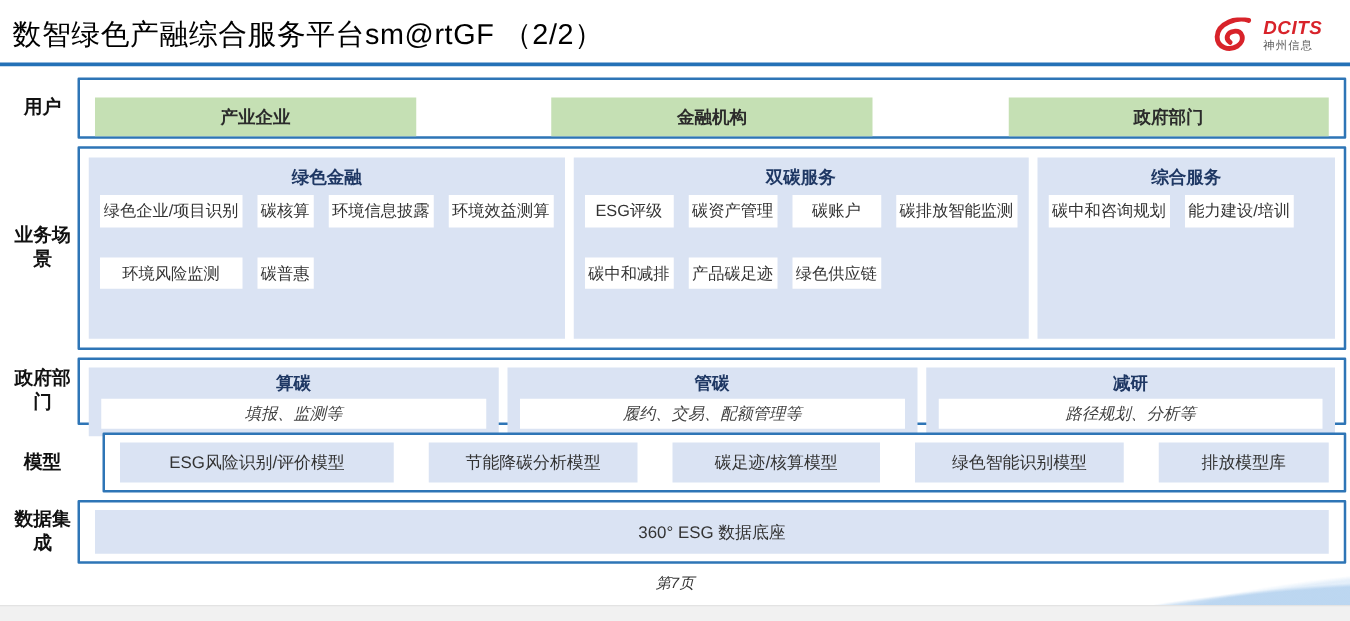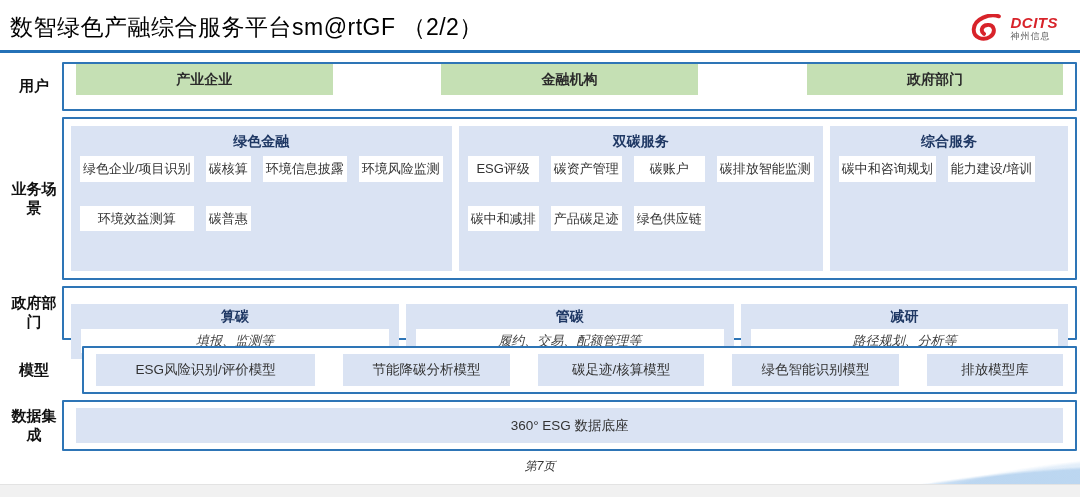--- a/index.html
+++ b/index.html
@@ -32,33 +32,33 @@
   .logo-sub { color:#595959; font-size:9px; margin-top:2px; letter-spacing:1px; }
   .title-rule { height:3px; background:#2471b7; margin-top:6px; width:100%; }
 
   
   .main { position:relative; margin:9px 8px 0 6px; display:grid; grid-template-columns:56px 1fr; row-gap:6px; }
   .row-label { display:flex; align-items:center; justify-content:center; text-align:center;
     font-size:15px; font-weight:bold; color:#111; line-height:1.25; padding:0 4px; }
   .frame { border:2px solid #2e75b6; background:#fff; border-radius:1px; }
 
   
-  .users { height:49px; display:flex; align-items:flex-start; justify-content:space-between; padding:0 12px; }
+  .users { height:49px; display:flex; align-items:flex-end; justify-content:space-between; padding:0 12px; }
   .user-box { background:#c5e0b4; width:26%; height:31px; display:flex; align-items:center; justify-content:center;
     font-size:14px; font-weight:bold; color:#2b2b2b; }
 
   
   .scenarios { height:163px; display:grid; grid-template-columns:1fr .97fr .97fr; gap:7px; padding:7px; }
   .panel { background:#dae3f3; padding:4px 9px 8px; display:flex; flex-direction:column; }
   .panel-title { text-align:center; font-size:14px; font-weight:bold; color:#1f3864; padding:3px 0 5px; }
   .panel-grid { display:grid; grid-template-columns:1fr 1fr 1fr 1fr; gap:24px 12px; align-content:start; }
   .item { background:#fff; font-size:13px; color:#333; text-align:center; padding:5px 3px; line-height:1.2; white-space:nowrap; }
 
   
-  .caps { height:54px; display:grid; grid-template-columns:1fr 1fr 1fr; gap:7px; padding:16px 7px; }
+  .caps { height:54px; display:grid; grid-template-columns:1fr 1fr 1fr; gap:7px; padding:6px 7px; }
   .cap-panel { background:#dae3f3; display:flex; flex-direction:column; padding:2px 10px 6px; }
   .cap-title { text-align:center; font-size:14px; font-weight:bold; color:#1f3864; padding:2px 0 3px; }
   .cap-sub { background:#fff; text-align:center; font-size:13px; color:#404040; font-style:italic; padding:3px 2px; }
 
   
   .models { height:48px; display:flex; align-items:center; gap:28px; padding:0 12px;margin-left:20px; }
   .model-box { background:#dae3f3; flex:1; height:32px; display:flex; align-items:center; justify-content:center;
     font-size:13.5px; color:#333; white-space:nowrap; padding:0 8px; }
   .model-box.wide { flex:1.35; }
   .model-box.narrow { flex:.8; }
@@ -104,22 +104,22 @@
     </div>
 
     <div class="row-label">业务场景</div>
     <div class="frame scenarios">
       <div class="panel">
         <div class="panel-title">绿色金融</div>
         <div class="panel-grid">
           <div class="item">绿色企业/项目识别</div>
           <div class="item">碳核算</div>
           <div class="item">环境信息披露</div>
+          <div class="item">环境效益测算</div>
           <div class="item">环境风险监测</div>
-          <div class="item">环境效益测算</div>
           <div class="item">碳普惠</div>
         </div>
       </div>
       <div class="panel">
         <div class="panel-title">双碳服务</div>
         <div class="panel-grid">
           <div class="item">ESG评级</div>
           <div class="item">碳资产管理</div>
           <div class="item">碳账户</div>
           <div class="item">碳排放智能监测</div>

